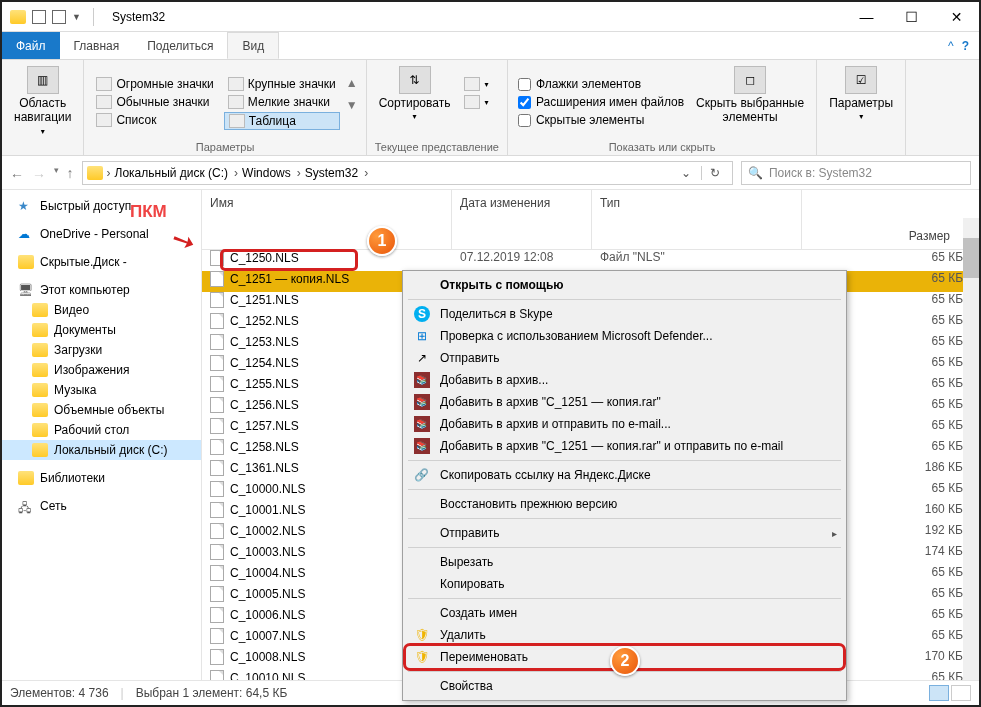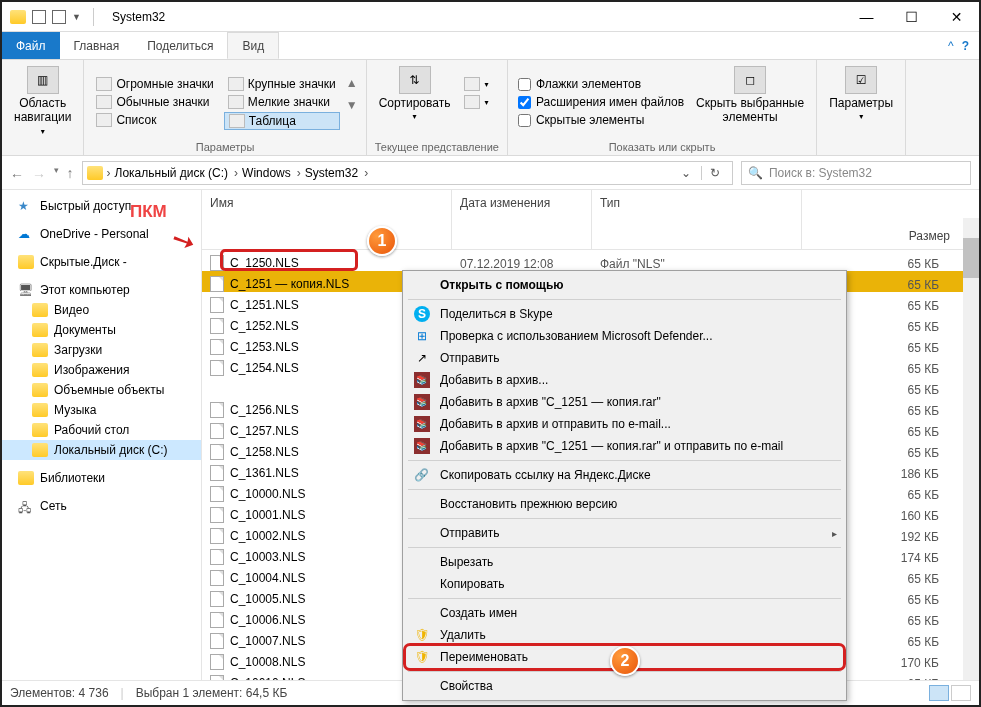--- a/index.html
+++ b/index.html
@@ -43,25 +43,25 @@
 .tree .ic { width: 16px; height: 14px; display: inline-block; }
 .tree .ic.star { color: #3a88c9; }
 .tree .ic.cloud { color: #0078d4; }
 .tree .ic.pc { color: #555; }
 .tree .ic.folder { background: linear-gradient(#ffe27a,#ffca28); border-radius: 2px; }
 .tree .sub { padding-left: 30px; }
 .files { flex: 1; position: relative; overflow: hidden; }
 .hdr { display: flex; border-bottom: 1px solid #e5e5e5; font-size: 12px; color: #444; }
 .hdr > div { padding: 6px 8px; border-right: 1px solid #e5e5e5; }
 .col-name { width: 250px; } .col-date { width: 140px; } .col-type { width: 210px; } .col-size { flex: 1; text-align: right; padding-right: 28px !important; margin-top: 33px; }
-.row { display: flex; font-size: 12.5px; align-items: flex-end; height: 21px; }
+.row { display: flex; font-size: 12.5px; align-items: flex-start; height: 21px; }
 .row > div { padding: 0 8px; overflow: hidden; white-space: nowrap; }
 .row.sel { background: #eab308; }
 .row .name { width: 250px; display: flex; align-items: center; gap: 6px; }
-.row .date { width: 140px; color: #555; } .row .type { width: 210px; color: #555; } .row .size { flex: 1; text-align: right; padding-right: 40px; color: #555; }
+.row .date { width: 140px; color: #555; } .row .type { width: 210px; color: #555; } .row .size { flex: 1; text-align: right; padding-right: 16px; color: #555; }
 .row .fic { width: 14px; height: 16px; background: #fff; border: 1px solid #aaa; position: relative; }
 .row .fic::after { content: ""; position: absolute; top: 0; right: 0; border-top: 4px solid #ddd; border-left: 4px solid transparent; }
 .scrollbar { position: absolute; right: 0; top: 28px; bottom: 0; width: 16px; background: #f0f0f0; }
 .scrollbar .thumb { background: #c1c1c1; width: 100%; height: 40px; margin-top: 20px; }
 .status { height: 24px; border-top: 1px solid #e5e5e5; display: flex; align-items: center; padding: 0 8px; font-size: 11.5px; color: #444; gap: 12px; }
 .status .views { margin-left: auto; display: flex; gap: 2px; }
 .status .views span { width: 20px; height: 16px; border: 1px solid #ccc; background: #fff; }
 .status .views span.act { background: #cce4f7; border-color: #7ab0de; }
 .ctx { position: absolute; left: 400px; top: 268px; width: 445px; background: #f0f0f0; border: 1px solid #a0a0a0; box-shadow: 2px 2px 6px rgba(0,0,0,.25); padding: 3px; }
 .ctx .mi { display: flex; align-items: center; gap: 8px; padding: 4px 6px 4px 34px; position: relative; font-size: 12.5px; }
@@ -267,25 +267,25 @@
         <div class="item sub">
           <span class="ic folder"></span>
           <span>Загрузки</span>
         </div>
         <div class="item sub">
           <span class="ic folder"></span>
           <span>Изображения</span>
         </div>
         <div class="item sub">
           <span class="ic folder"></span>
+          <span>Музыка</span>
+        </div>
+        <div class="item sub">
+          <span class="ic folder"></span>
           <span>Объемные объекты</span>
-        </div>
-        <div class="item sub">
-          <span class="ic folder"></span>
-          <span>Музыка</span>
         </div>
         <div class="item sub">
           <span class="ic folder"></span>
           <span>Рабочий стол</span>
         </div>
         <div class="item sub sel">
           <span class="ic folder"></span>
           <span>Локальный диск (C:)</span>
         </div>
       </div>
@@ -356,20 +356,24 @@
         <div class="row">
           <div class="name">
             <span class="fic"></span>
             <span>C_1254.NLS</span>
           </div>
           <div class="date"></div>
           <div class="type"></div>
           <div class="size">65 КБ</div>
         </div>
         <div class="row">
+          <div class="name">
+            <span class="fic"></span>
+            <span>C_1255.NLS</span>
+          </div>
           <div class="date"></div>
           <div class="type"></div>
           <div class="size">65 КБ</div>
         </div>
         <div class="row">
           <div class="name">
             <span class="fic"></span>
             <span>C_1256.NLS</span>
           </div>
           <div class="date"></div>

